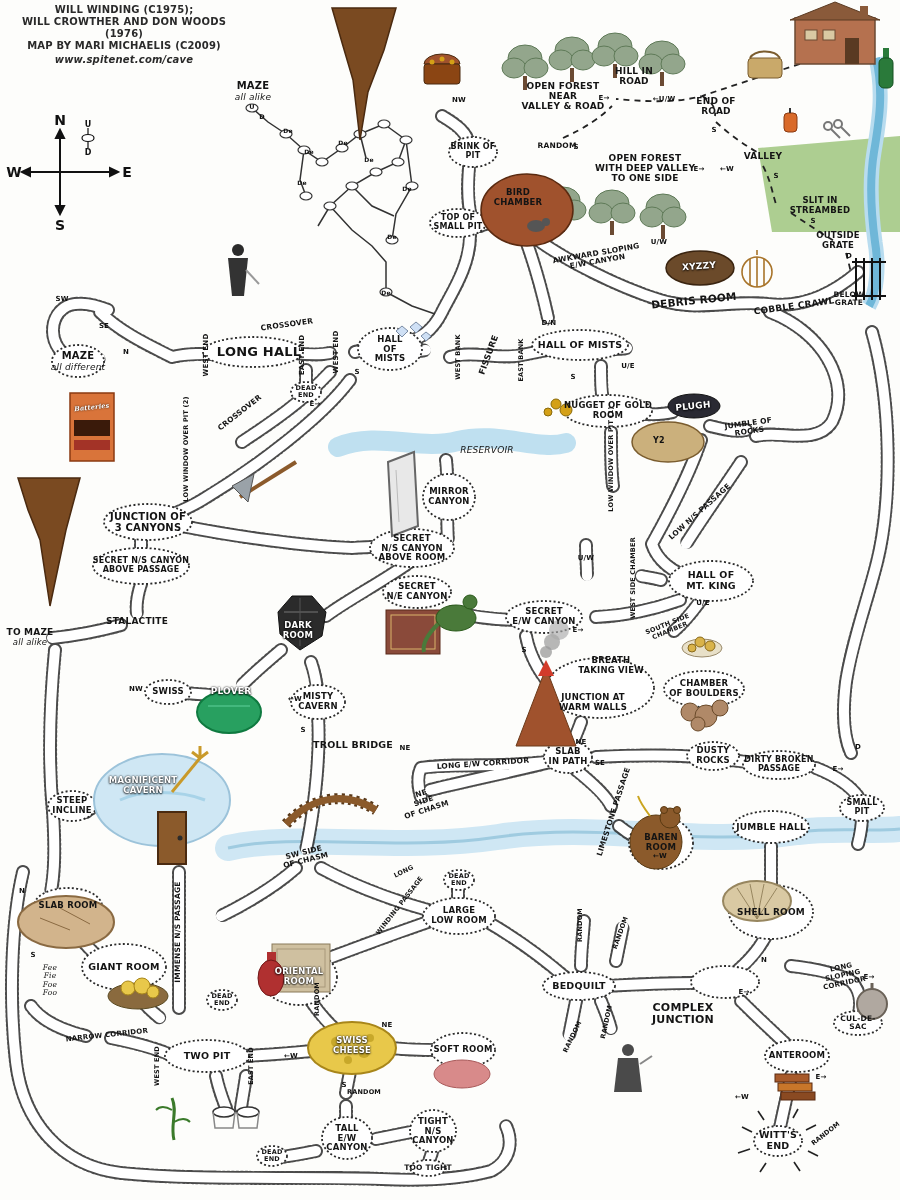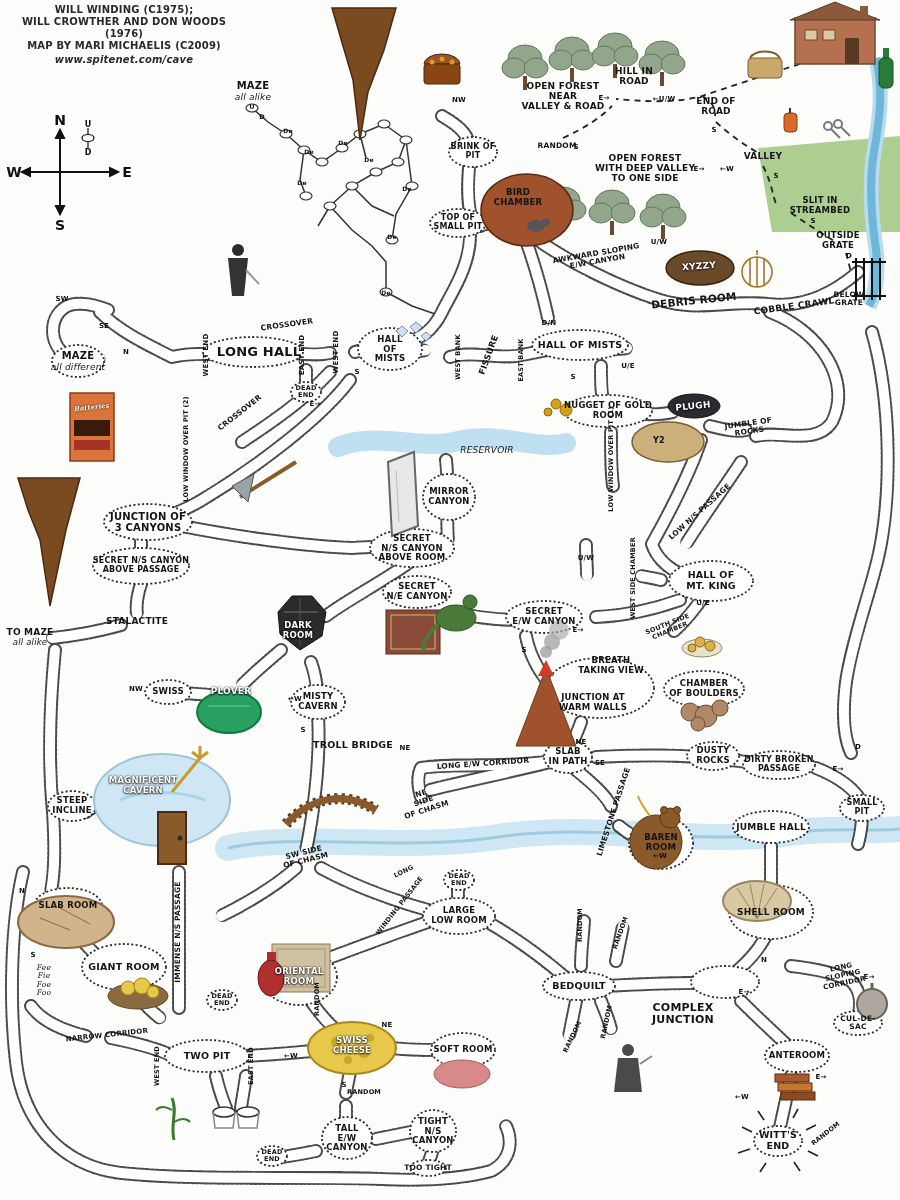--- a/index.html
+++ b/index.html
@@ -604,21 +604,21 @@
 ROOM</div>
       <div class="lbl room" style="left: 771px; top: 827px; font-size: 9px;">JUMBLE HALL</div>
       <div class="lbl room" style="left: 771px; top: 912px; font-size: 9px;">SHELL ROOM</div>
       <div class="lbl room" style="left: 72px; top: 806px; font-size: 8.5px;">STEEP
 INCLINE</div>
       <div class="lbl room s-wh" style="left: 143px; top: 786px; font-size: 8.5px;">MAGNIFICENT
 CAVERN</div>
       <div class="lbl room" style="left: 178px; top: 932px; font-size: 7.5px; --r: -90deg;">IMMENSE N/S PASSAGE</div>
       <div class="lbl room" style="left: 68px; top: 906px; font-size: 8.5px;">SLAB ROOM</div>
       <div class="lbl room" style="left: 124px; top: 967px; font-size: 9.5px;">GIANT ROOM</div>
-      <div class="lbl room s-ser" style="left: 44px; top: 981px; font-size: 7.5px; font-style: italic;">Fee
+      <div class="lbl room s-ser" style="left: 50px; top: 981px; font-size: 7.5px; font-style: italic;">Fee
 Fie
 Foe
 Foo</div>
       <div class="lbl room" style="left: 222px; top: 1000px; font-size: 6.5px;">DEAD
 END</div>
       <div class="lbl room s-wh" style="left: 299px; top: 977px; font-size: 8.5px;">ORIENTAL
 ROOM</div>
       <div class="lbl room" style="left: 459px; top: 916px; font-size: 8.5px;">LARGE
 LOW ROOM</div>
       <div class="lbl room" style="left: 459px; top: 880px; font-size: 6.5px;">DEAD

